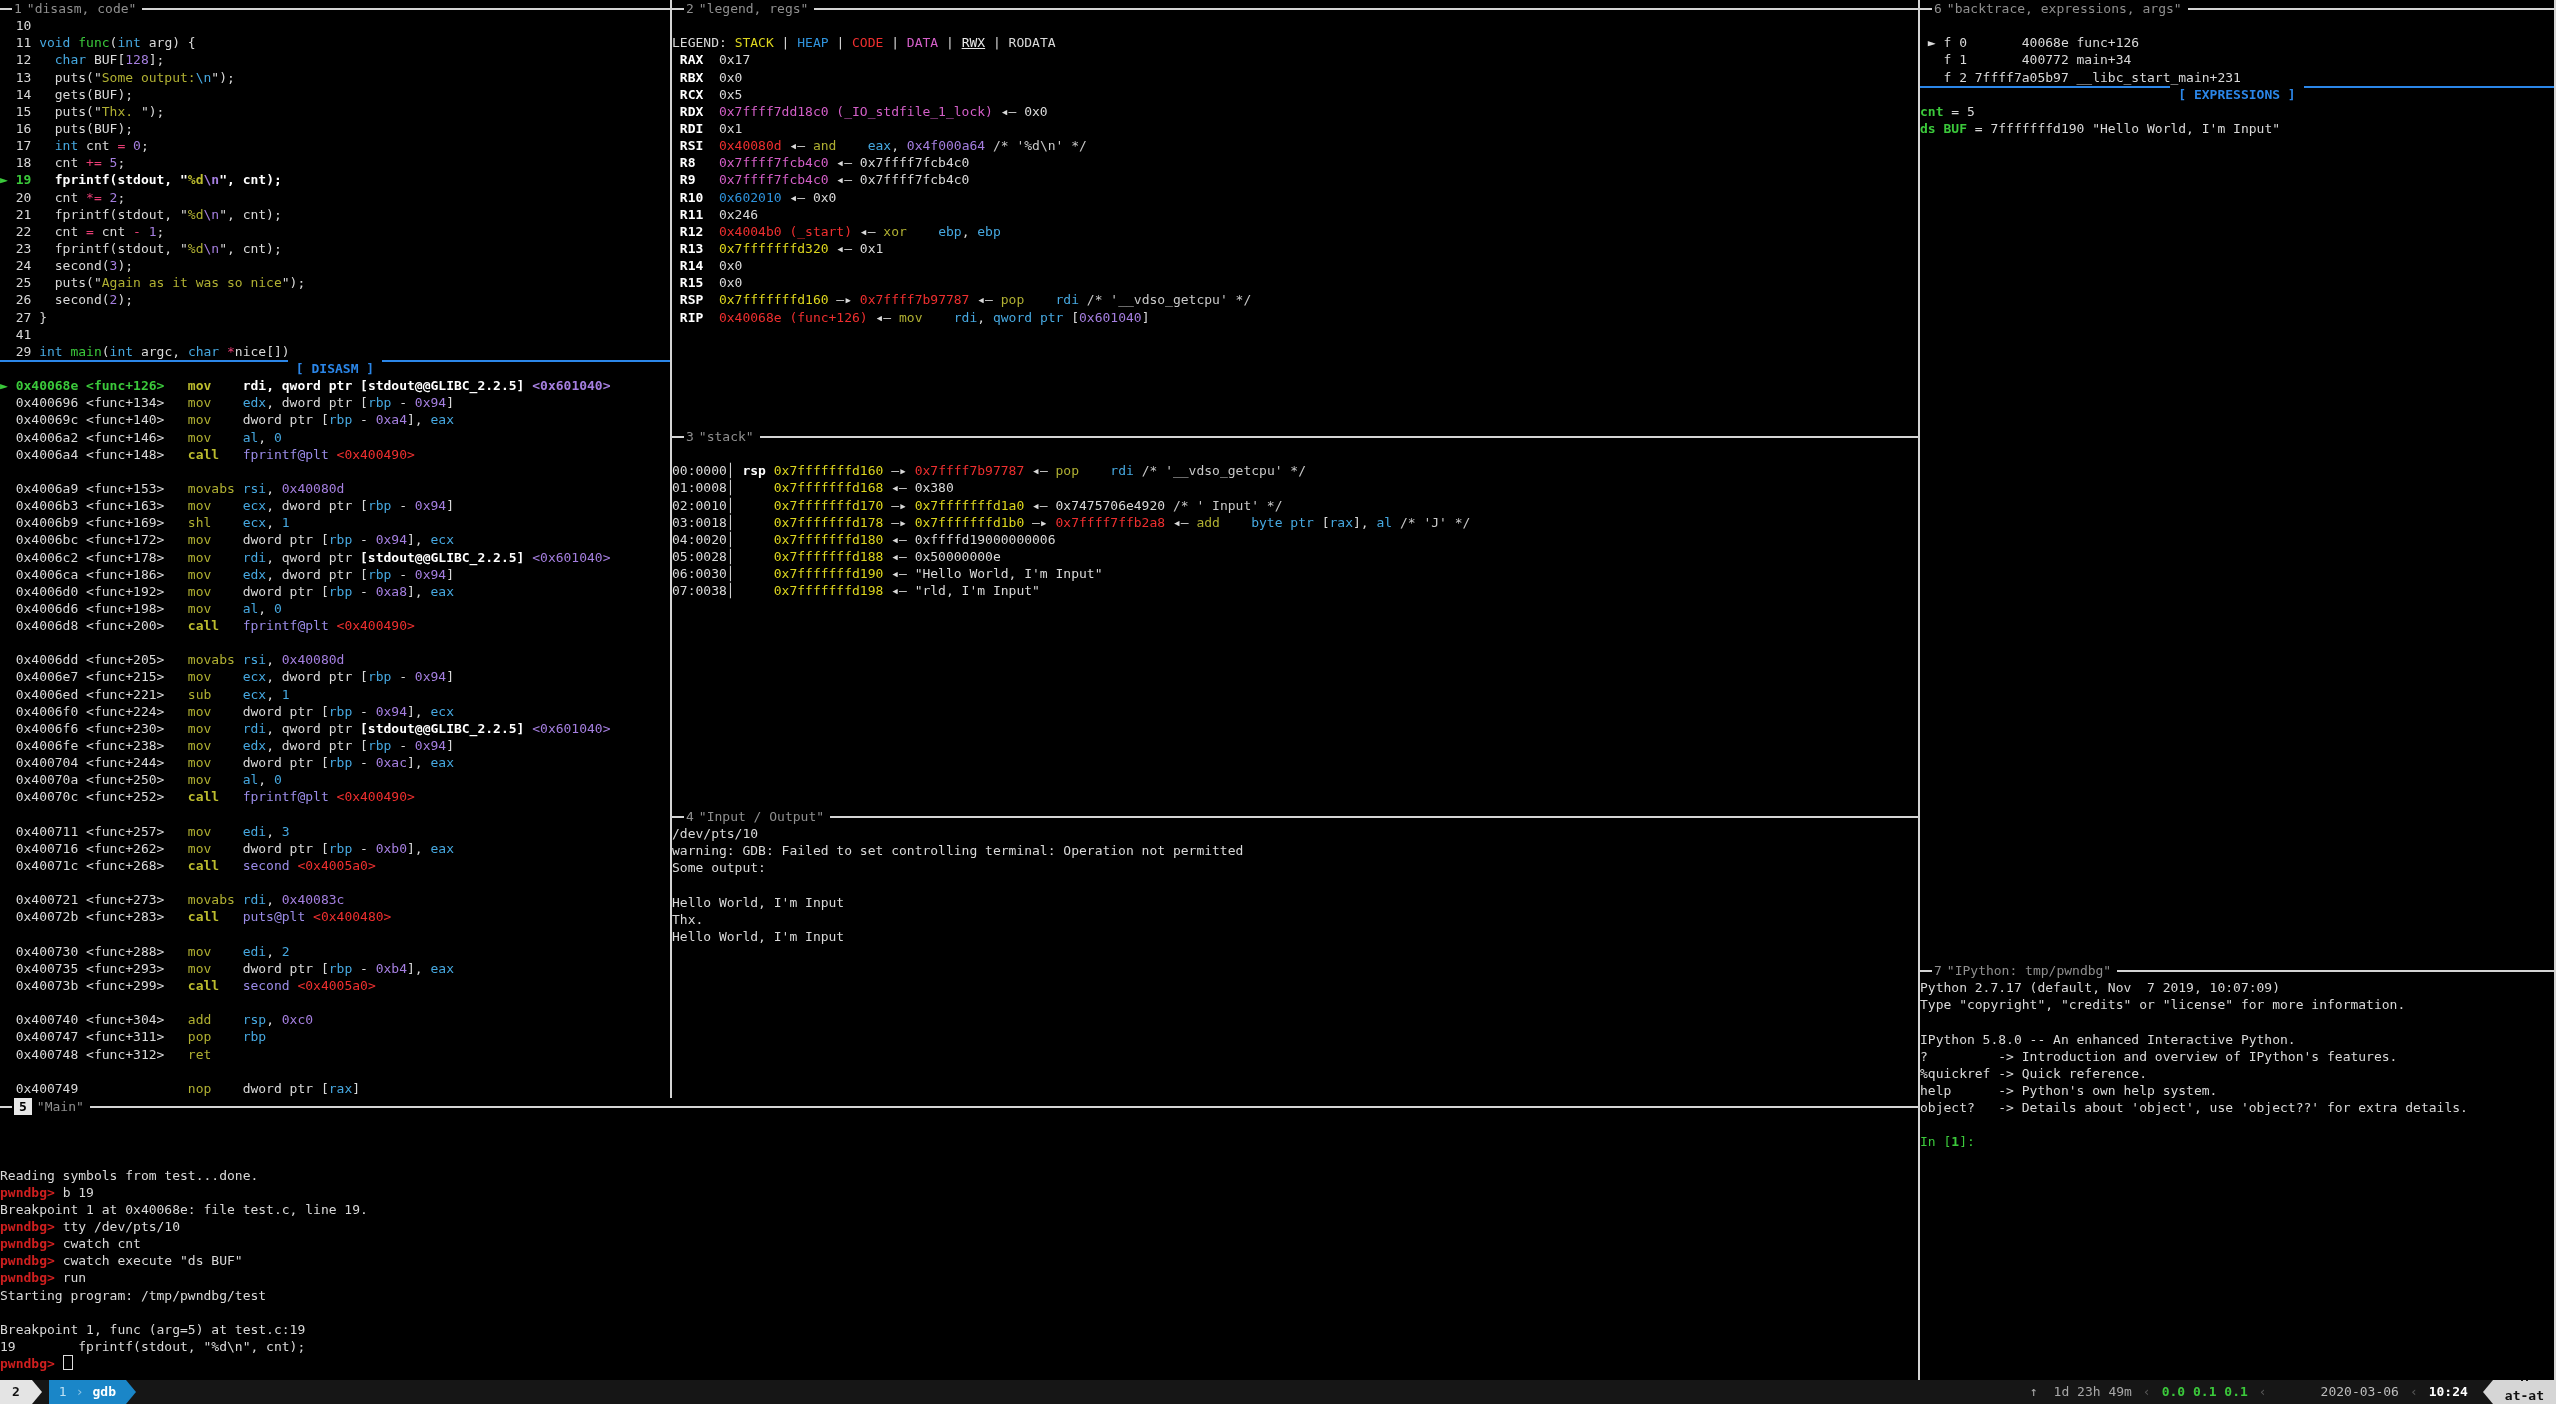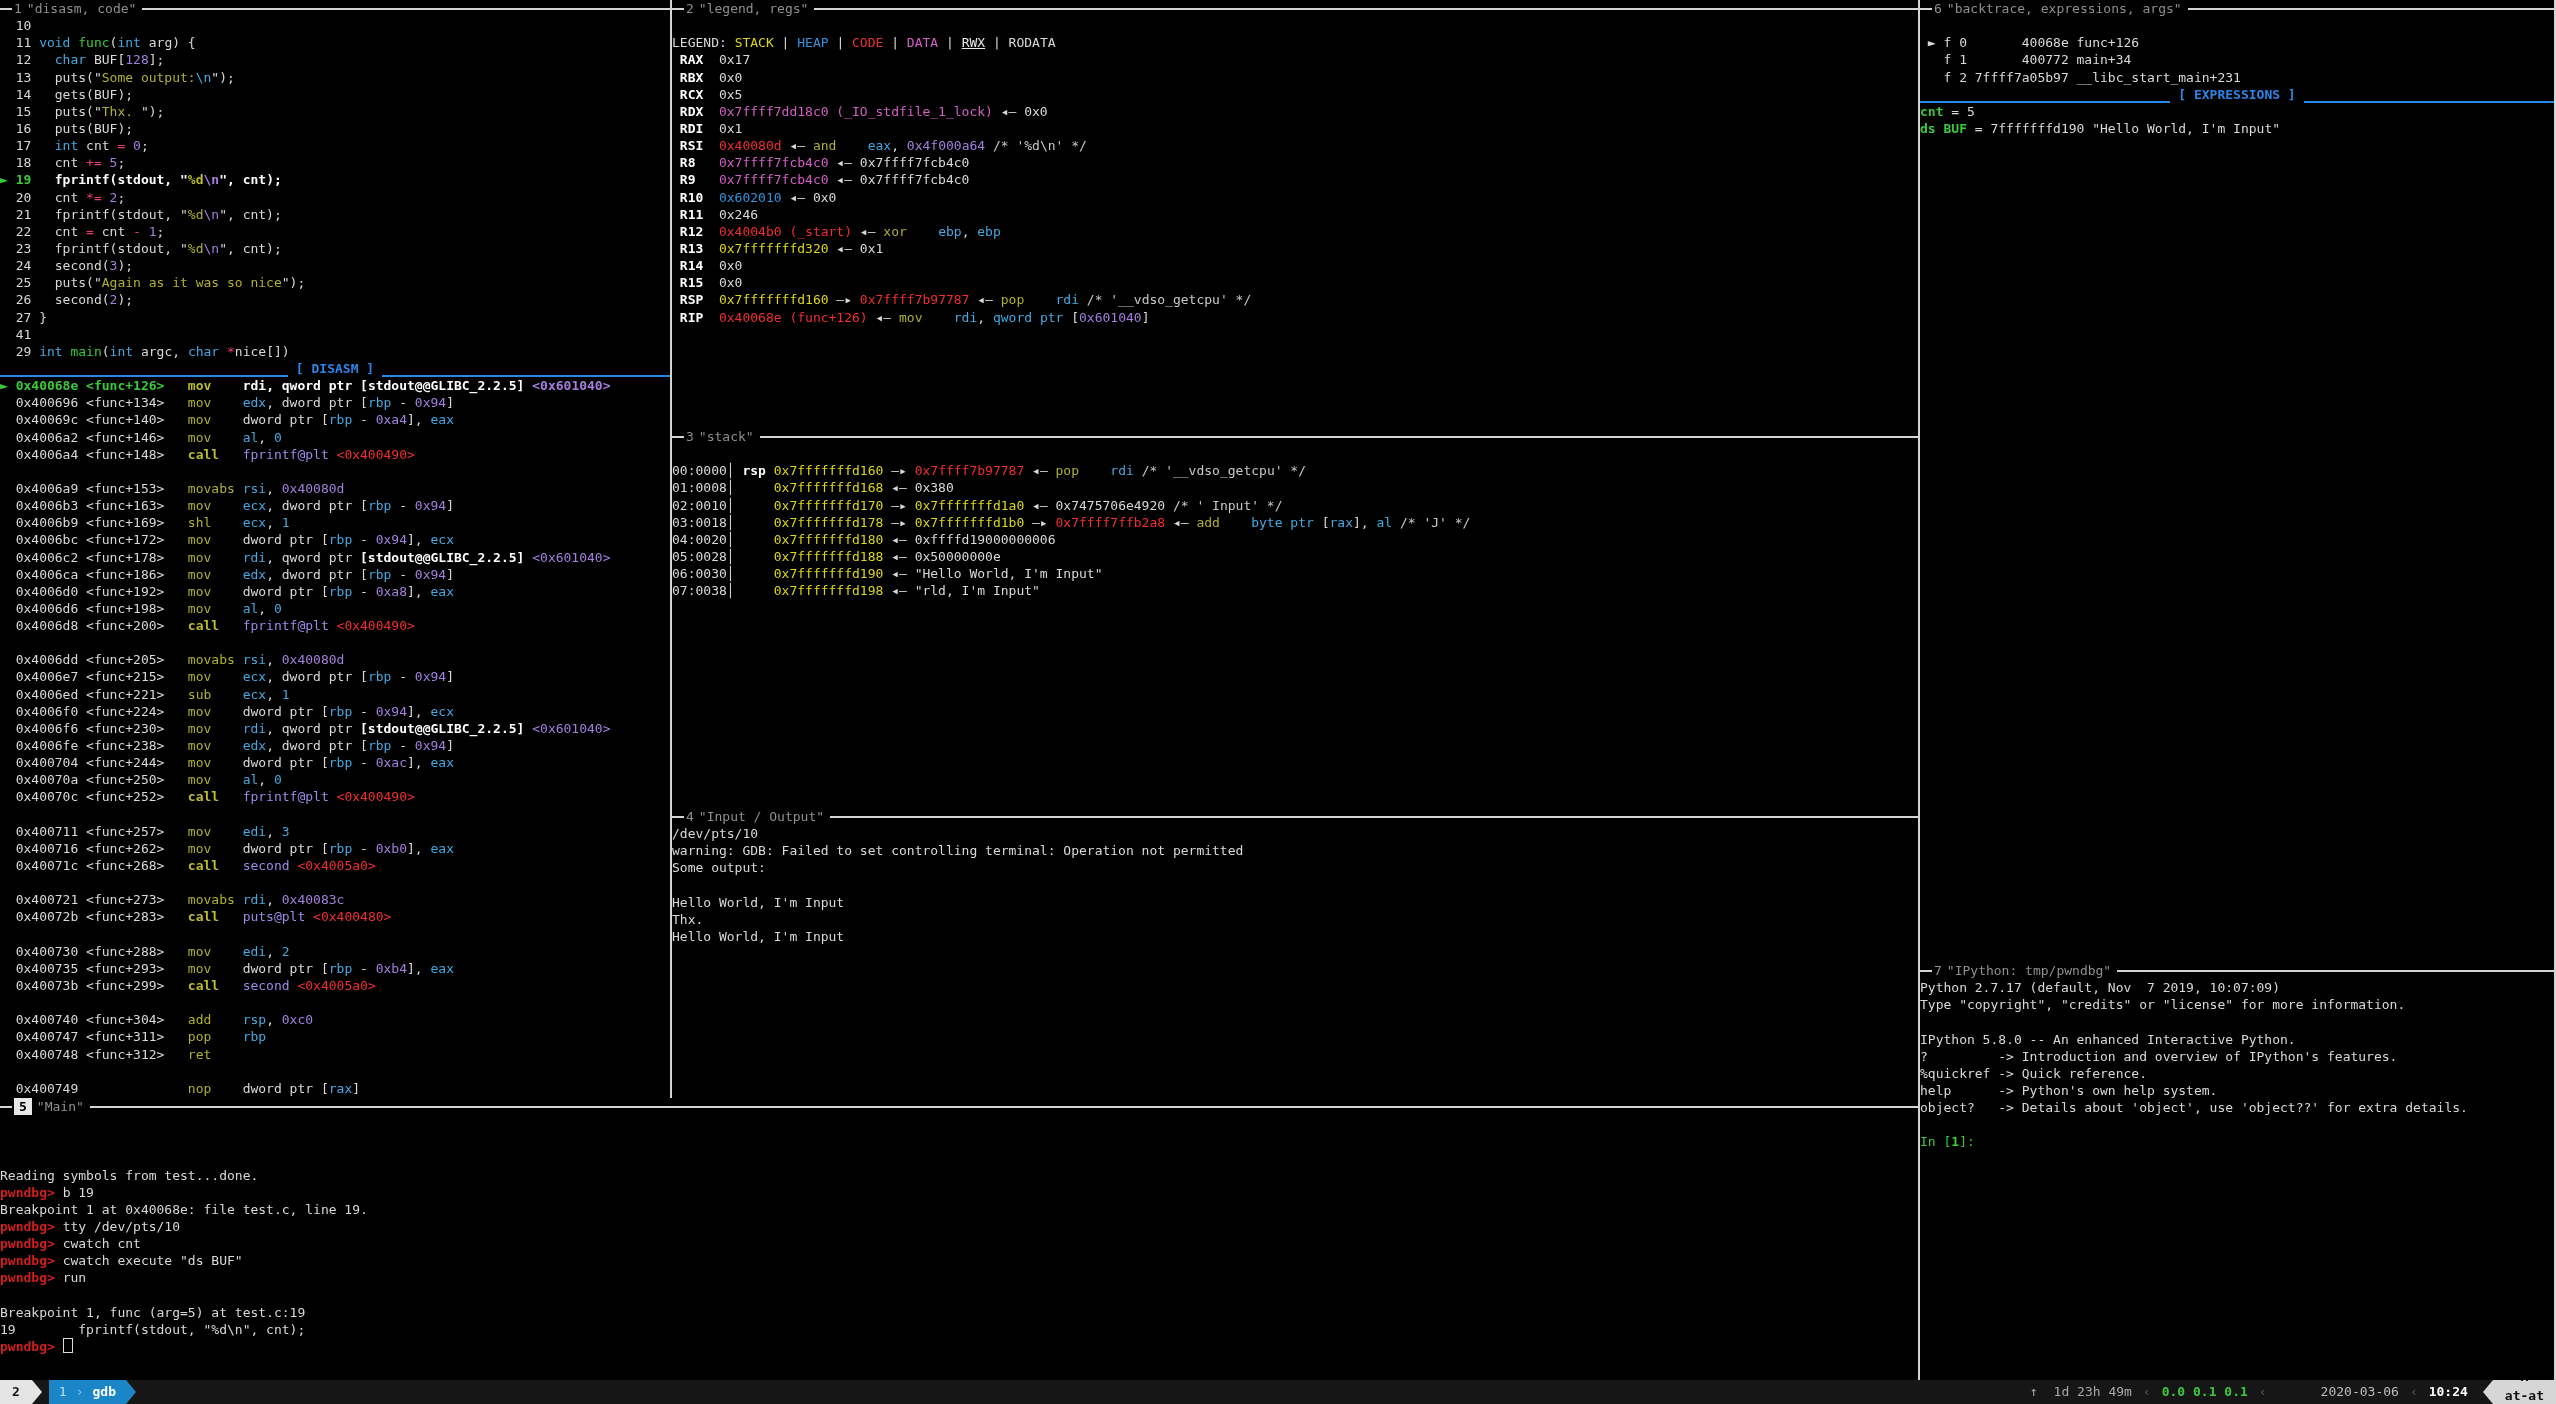--- a/index.html
+++ b/index.html
@@ -8,21 +8,21 @@
   .pane{position:absolute;overflow:hidden;box-sizing:border-box;}
   .line{height:17.15px;white-space:pre;}
   
   .ptitle{display:flex;align-items:center;height:17.15px;color:#8f8f8f;white-space:pre;}
   .pdash{width:12px;border-top:2px solid #d4d4d4;}
   .pnum{margin-left:2px;}
   .pnum.inv{background:#e8e8e8;color:#000;font-weight:bold;padding:0 5px;}
   .ptext{padding:0 6px 0 5px;white-space:pre;}
   .pfill{flex:1;border-top:2px solid #d4d4d4;}
   
-  .hdrline{display:flex;align-items:flex-end;height:17.15px;}
+  .hdrline{display:flex;align-items:flex-start;height:17.15px;}
   .hline{flex:1;border-top:2px solid #2b86e8;}
   .hdrtext{color:#2b86e8;font-weight:bold;padding:0 8px;white-space:pre;}
   
   .w{color:#d9d9d9}.b{color:#fff;font-weight:bold}
   .gn{color:#3bc93b}.gnb{color:#3bc93b;font-weight:bold}
   .cy{color:#46a8e0}.pu{color:#a57fe0}.pub{color:#a57fe0;font-weight:bold}
   .pk{color:#e83d74}.ol{color:#b0b032}.olb{color:#bcbc2e;font-weight:bold}
   .rd{color:#ef2f2f}.rdb{color:#cf1f1f;font-weight:bold}
   .ye{color:#ddd61e}.mg{color:#d45fc8}.bl{color:#2f93dc}
   .vi{color:#9b8ce8}.cm{color:#c8c8c8}.un{color:#e8e8e8;text-decoration:underline}
@@ -187,20 +187,21 @@
         <div class="line"></div>
         <div class="line"></div>
         <div class="line"></div>
         <div class="line"><span class="w">Reading symbols from test...done.</span></div>
         <div class="line"><span class="rdb">pwndbg&gt; </span><span class="w">b 19</span></div>
         <div class="line"><span class="w">Breakpoint 1 at 0x40068e: file test.c, line 19.</span></div>
         <div class="line"><span class="rdb">pwndbg&gt; </span><span class="w">tty /dev/pts/10</span></div>
         <div class="line"><span class="rdb">pwndbg&gt; </span><span class="w">cwatch cnt</span></div>
         <div class="line"><span class="rdb">pwndbg&gt; </span><span class="w">cwatch execute "ds BUF"</span></div>
         <div class="line"><span class="rdb">pwndbg&gt; </span><span class="w">run</span></div>
+        <div class="line"><span class="w">Starting program: /tmp/pwndbg/test</span></div>
         <div class="line"></div>
         <div class="line"><span class="w">Breakpoint 1, func (arg=5) at test.c:19</span></div>
         <div class="line"><span class="w">19        fprintf(stdout, "%d\n", cnt);</span></div>
         <div class="line"><span class="rdb">pwndbg&gt; </span><span class="cursor"></span></div>
       </div>
   </div>
 
   <div class="pane" id="pane6" style="left:1920px;top:0;width:636px;height:962px;">
     <div class="ptitle"><span class="pdash"></span><span class="pnum">6</span><span class="ptext">"backtrace, expressions, args"</span><span class="pfill"></span></div>
     <div>

